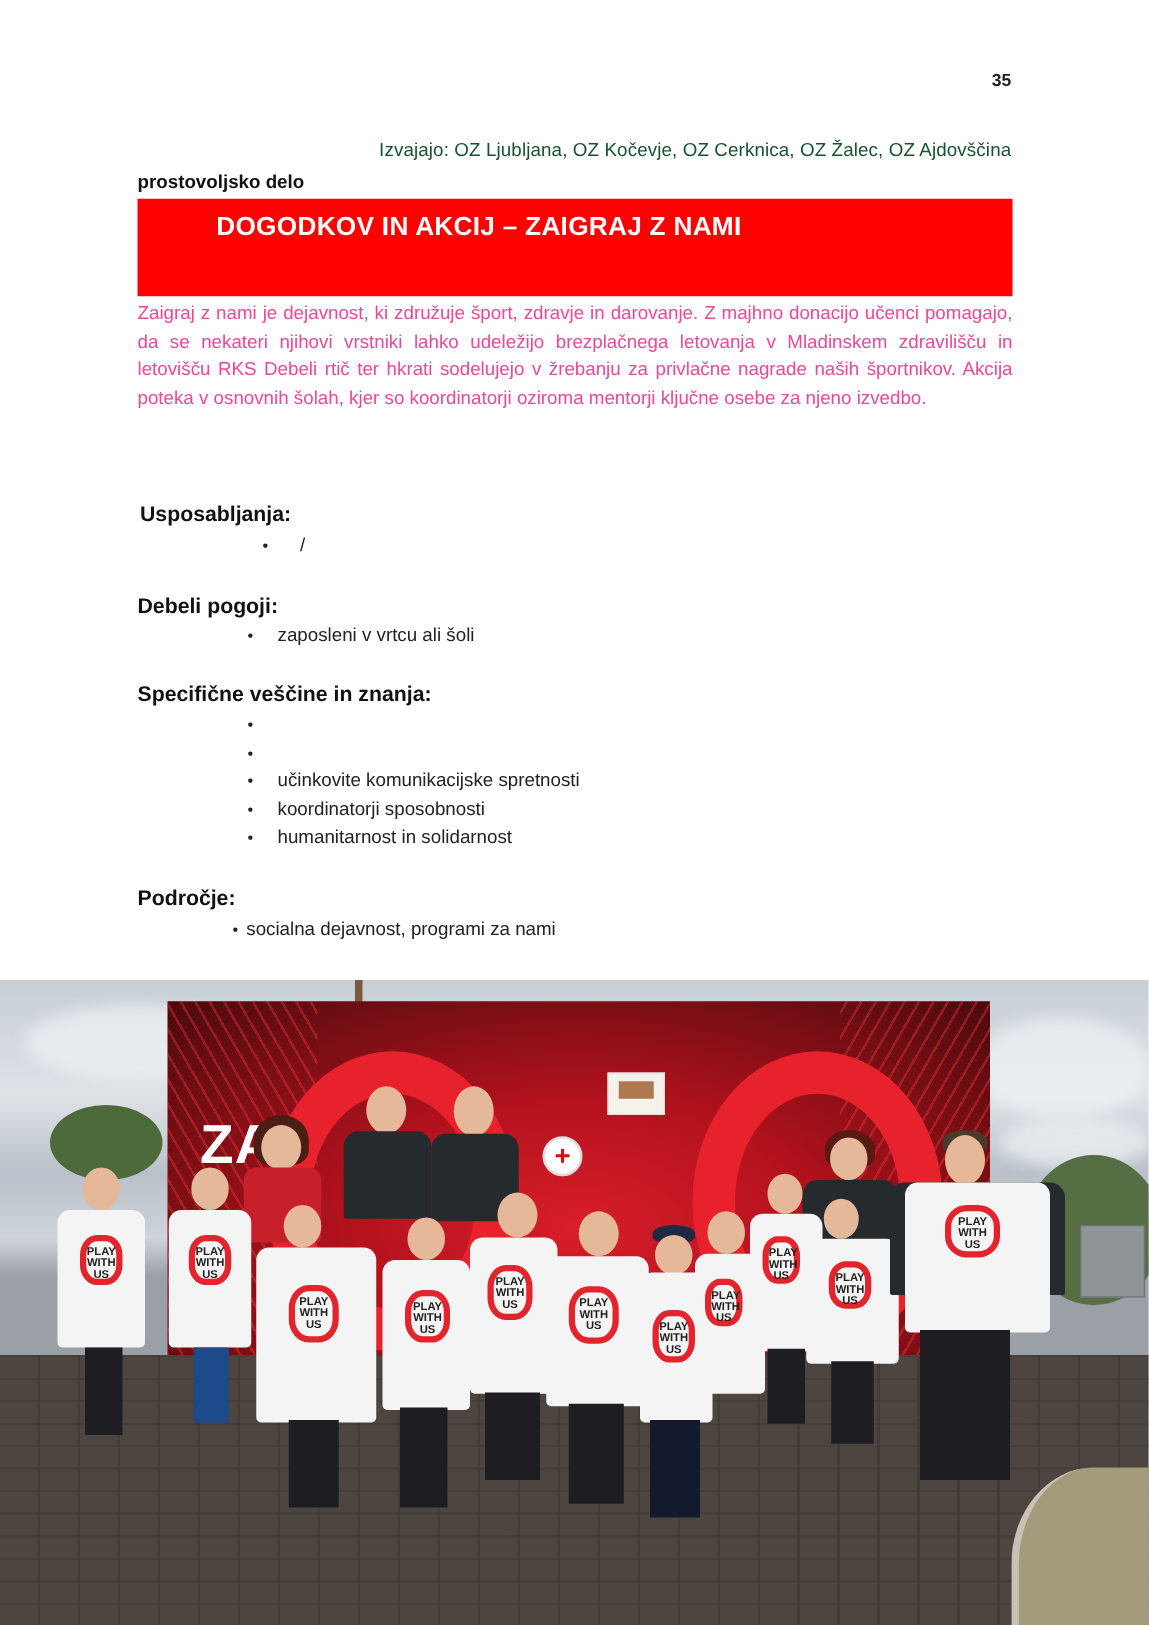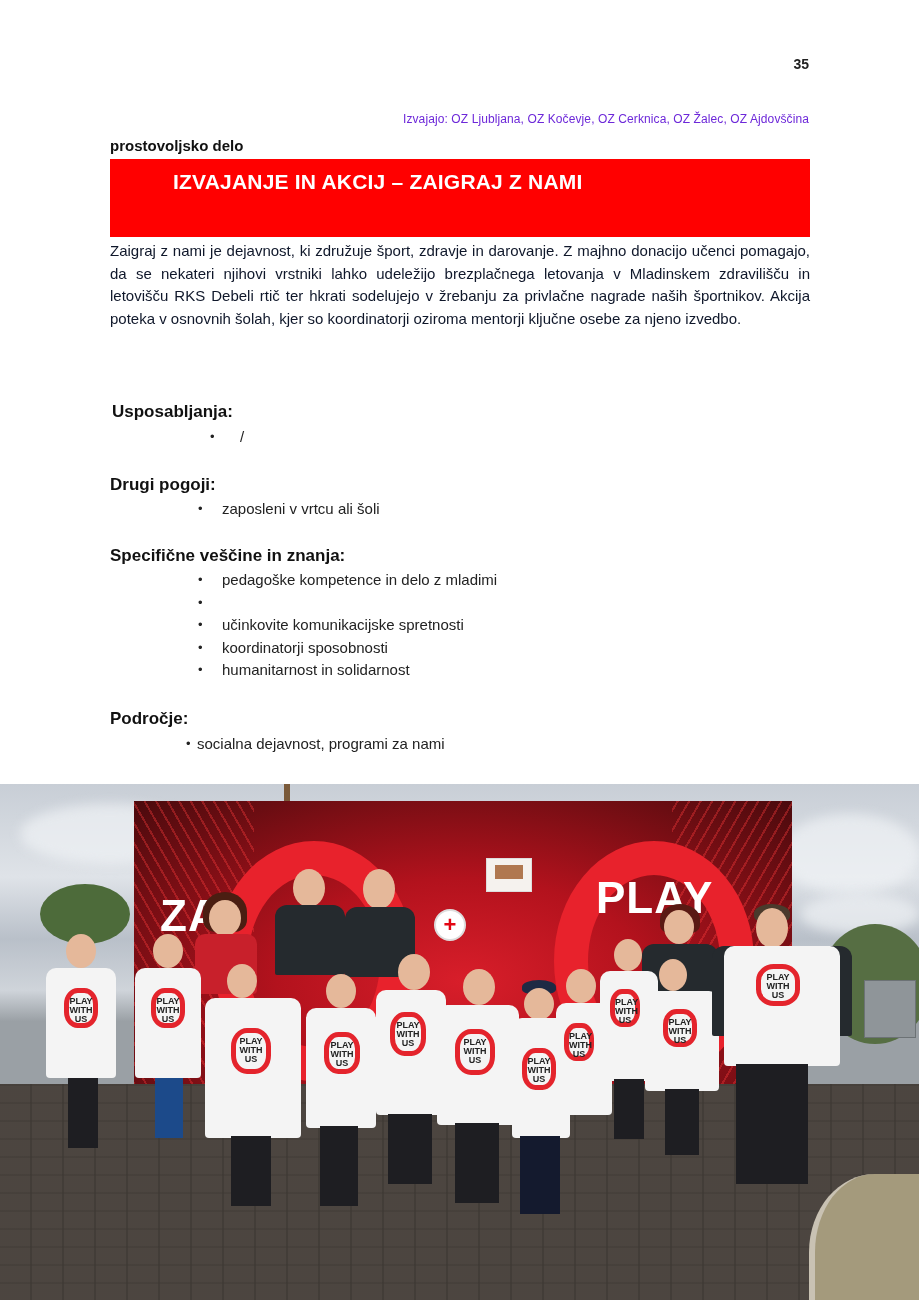--- a/index.html
+++ b/index.html
@@ -1,26 +1,26 @@
 <!DOCTYPE html>
 <html><head>
 <meta charset="utf-8">
 <style>
   * { margin: 0; padding: 0; box-sizing: border-box; }
   html, body { width: 919px; height: 1300px; background: #ffffff; overflow: hidden; }
   body { position: relative; font-family: "Liberation Sans", "DejaVu Sans", sans-serif; color: #1a1a1a; }
 
   .page-number { position: absolute; top: 56px; right: 110px; font-size: 14px; font-weight: bold; color: #222; }
-  .implementers { position: absolute; top: 112px; right: 110px; font-size: 12px; color: #6d28d9; letter-spacing: 0.1px; }
+  .implementers { position: absolute; top: 112px; right: 110px; font-size: 15px; color: #14532d; letter-spacing: 0.1px; }
   .category { position: absolute; top: 137px; left: 110px; font-size: 15px; font-weight: bold; color: #111; }
 
   .title-banner { position: absolute; top: 159px; left: 110px; width: 700px; height: 78px; background: #ff0000; padding: 6px 0 0 63px; }
   .title-line { display: block; color: #ffffff; font-size: 21px; font-weight: bold; line-height: 33px; letter-spacing: 0.2px; }
 
-  .description { position: absolute; top: 240px; left: 110px; width: 700px; font-size: 15px; line-height: 22.6px; color: #0f172a; text-align: justify; }
+  .description { position: absolute; top: 240px; left: 110px; width: 700px; font-size: 15px; line-height: 22.6px; color: #ec4899; text-align: justify; }
 
   .section-heading { position: absolute; left: 110px; font-size: 17px; font-weight: bold; color: #111; }
   .list { position: absolute; list-style: none; font-size: 15px; color: #222; }
   .list li { position: relative; height: 22.5px; line-height: 22.5px; }
   .bullet { position: absolute; font-size: 13px; }
 
   
   .photo { position: absolute; top: 784px; left: 0; width: 919px; height: 516px; overflow: hidden;
     background: linear-gradient(180deg, #c8ced6 0%, #dfe3e8 18%, #b9c0c9 30%, #cfd4da 40%, #9aa0a5 46%); }
   .cloud { position: absolute; border-radius: 50%; background: rgba(240,242,245,0.7); filter: blur(6px); }
@@ -54,46 +54,45 @@
   .dark-jacket { position: absolute; background: #252a2e; border-radius: 12px 12px 2px 2px; }
 </style>
 </head>
 <body>
 
 <div class="page-number">35</div>
 <div class="implementers">Izvajajo: OZ Ljubljana, OZ Kočevje, OZ Cerknica, OZ Žalec, OZ Ajdovščina</div>
 <div class="category">prostovoljsko delo</div>
 
 <div class="title-banner">
-  <span class="title-line">IZVAJANJE IN AKCIJ – ZAIGRAJ Z NAMI</span>
+  <span class="title-line">DOGODKOV IN AKCIJ – ZAIGRAJ Z NAMI</span>
 </div>
 
 <p class="description">Zaigraj z nami je dejavnost, ki združuje šport, zdravje in darovanje. Z majhno donacijo učenci pomagajo, da se nekateri njihovi vrstniki lahko udeležijo brezplačnega letovanja v Mladinskem zdravilišču in letovišču RKS Debeli rtič ter hkrati sodelujejo v žrebanju za privlačne nagrade naših športnikov. Akcija poteka v osnovnih šolah, kjer so koordinatorji oziroma mentorji ključne osebe za njeno izvedbo.</p>
 
 <div class="section-heading" style="top:402px; left:112px;">Usposabljanja:</div>
 <ul class="list" style="top:426px; left:210px;">
   <li>
     <span class="bullet" style="left:0;">•</span>
     <span style="position:absolute; left:30px;">/</span>
   </li>
 </ul>
 
-<div class="section-heading" style="top:475px;">Drugi pogoji:</div>
+<div class="section-heading" style="top:475px;">Debeli pogoji:</div>
 <ul class="list" style="top:498px; left:198px;">
   <li>
     <span class="bullet" style="left:0;">•</span>
     <span style="position:absolute; left:24px; white-space:nowrap;">zaposleni v vrtcu ali šoli</span>
   </li>
 </ul>
 
 <div class="section-heading" style="top:546px;">Specifične veščine in znanja:</div>
 <ul class="list" style="top:569px; left:198px; width:620px;">
   <li>
     <span class="bullet">•</span>
-    <span style="position:absolute; left:24px; white-space:nowrap;">pedagoške kompetence in delo z mladimi</span>
   </li>
   <li>
     <span class="bullet">•</span>
   </li>
   <li>
     <span class="bullet">•</span>
     <span style="position:absolute; left:24px; white-space:nowrap;">učinkovite komunikacijske spretnosti</span>
   </li>
   <li>
     <span class="bullet">•</span>
@@ -121,21 +120,20 @@
 
   <div class="tree" style="left:40px; top:100px; width:90px; height:60px;"></div>
   <div class="tree" style="left:820px; top:140px; width:110px; height:120px; background:#566e43;"></div>
 
   <div class="backdrop">
     <div class="curtain-l"></div>
     <div class="curtain-r"></div>
     <div class="big-arc" style="left:80px; top:40px; width:200px; height:240px;"></div>
     <div class="big-arc" style="left:420px; top:40px; width:200px; height:240px;"></div>
     <div class="backdrop-text" style="left:26px; top:90px;">ZA</div>
-    <div class="backdrop-text" style="left:462px; top:72px;">PLAY</div>
     <div class="poster"></div>
     <div class="rc-emblem">+</div>
   </div>
 
   <div class="utility-box"></div>
   <div class="pavement"></div>
   <div class="grass"></div>
 
   <div class="person" style="left:195px; top:108px;">
     <div class="hair" style="left:8px; top:0; width:44px; height:40px; background:#4a1e12;"></div>

